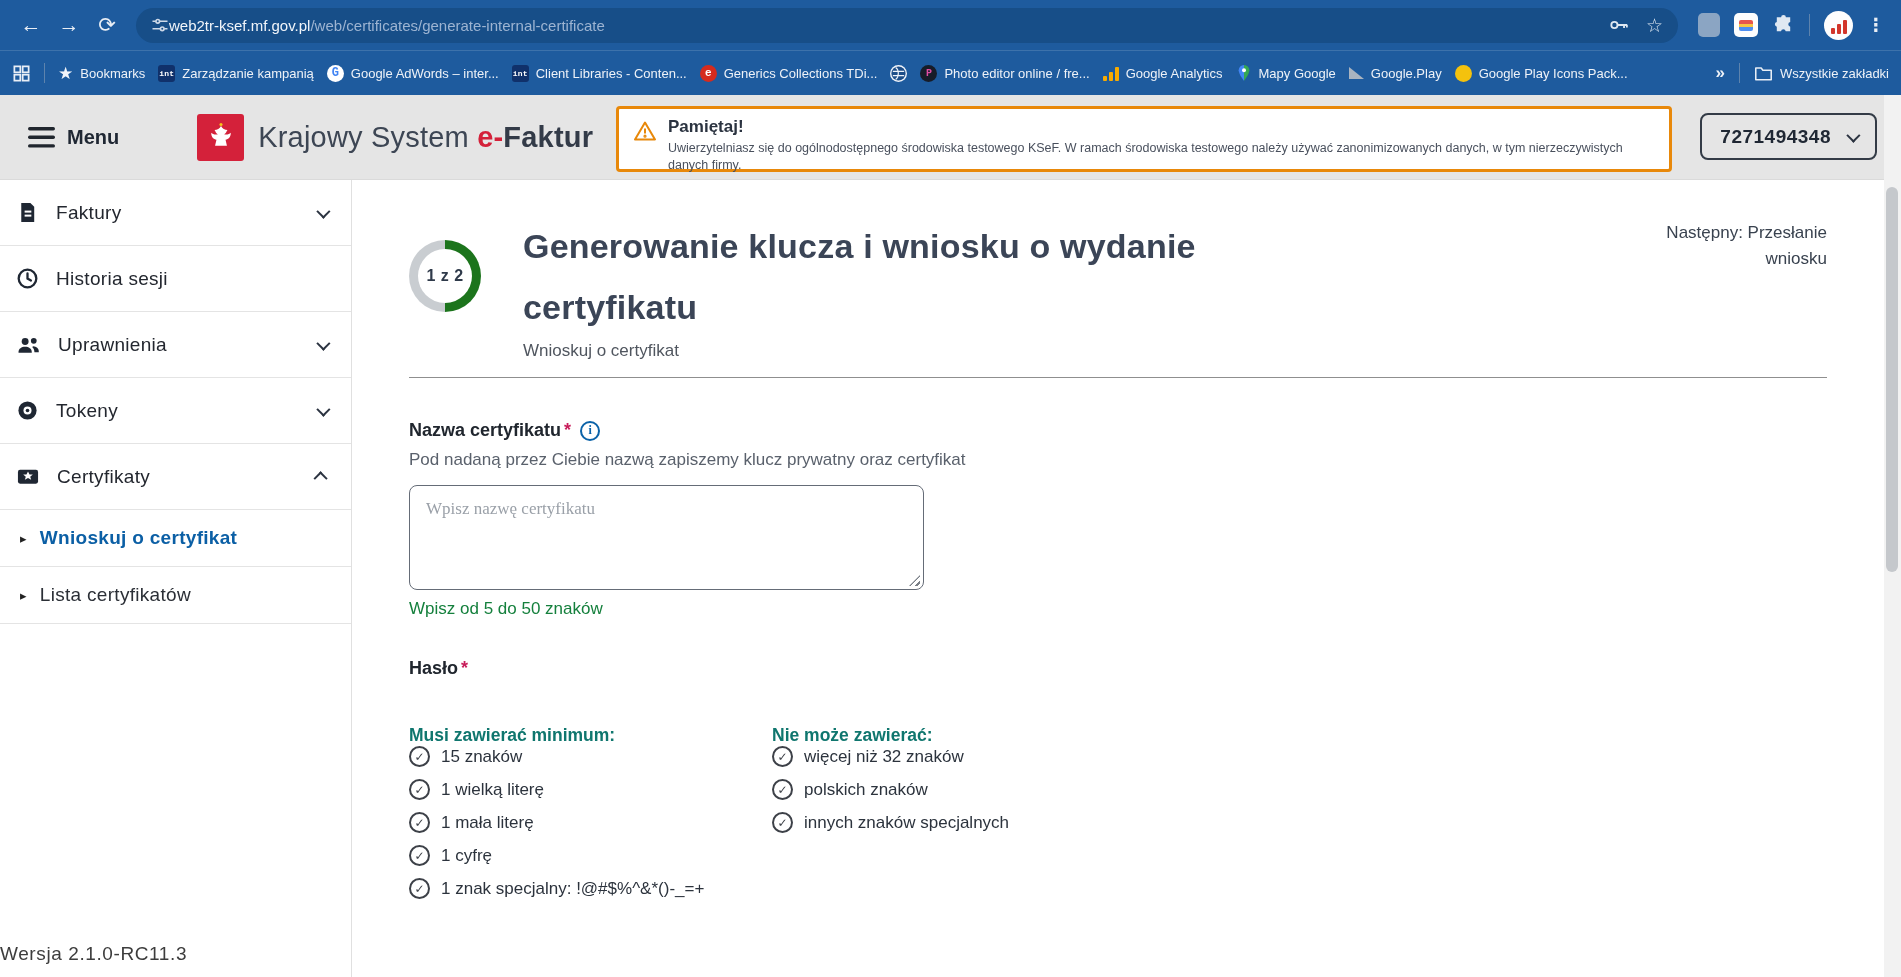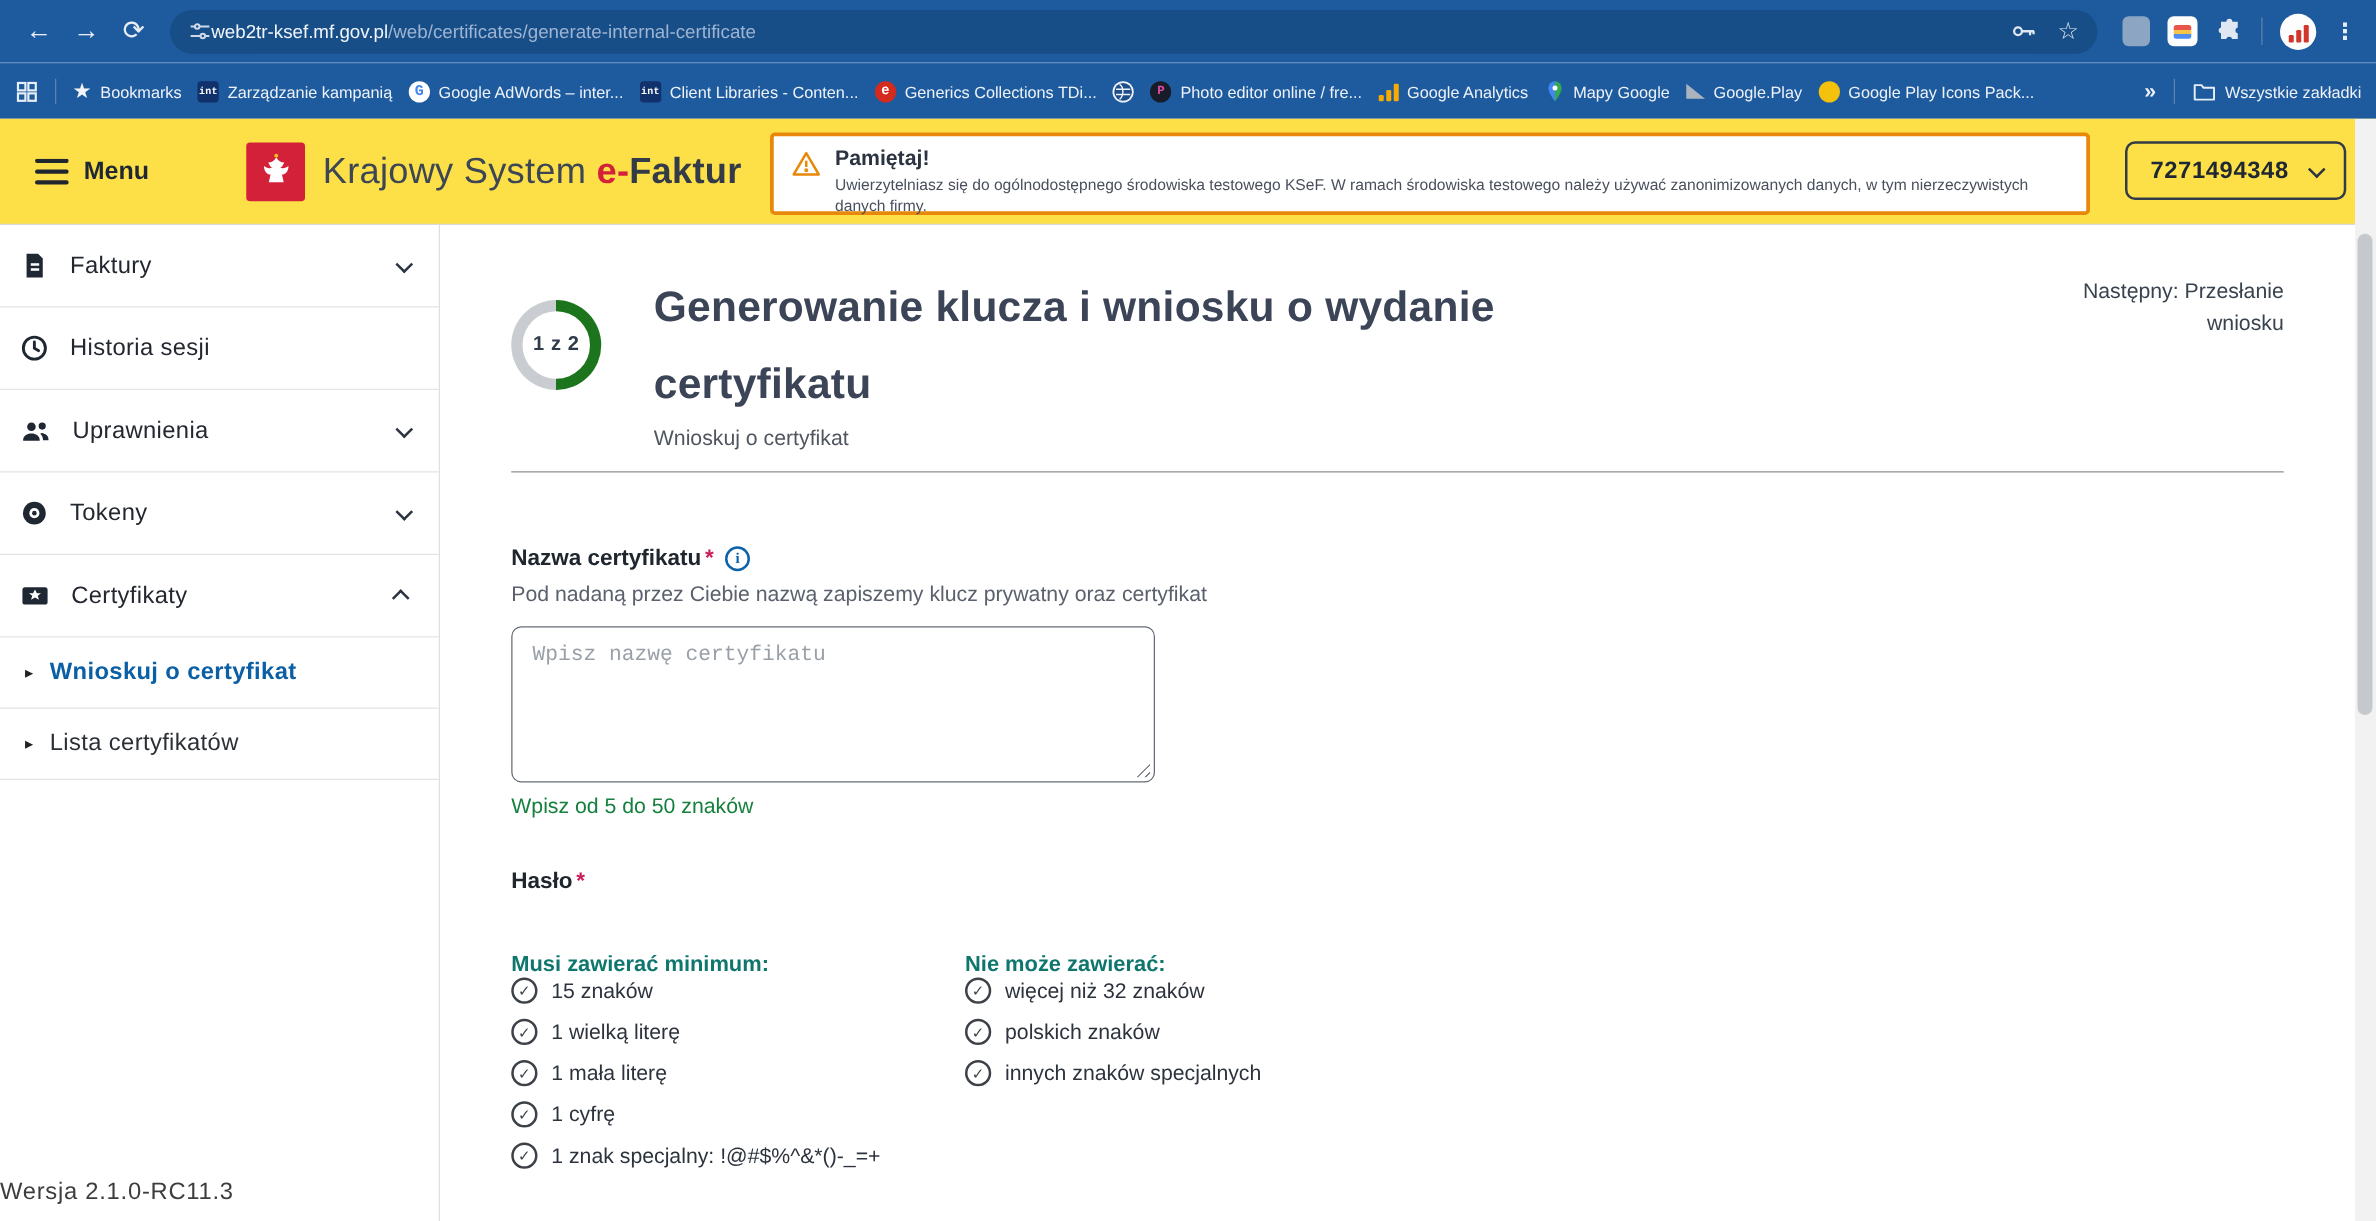--- a/index.html
+++ b/index.html
@@ -33,21 +33,21 @@
   .fav-e { background:#d52b1e; color:#fff; font-size:11px; }
   .fav-globe { background:#f0f4fa; }
   .fav-p { background:#171c28; color:#e14ca4; font-size:10px; }
   .fav-bars { display:flex; align-items:flex-end; gap:2px; height:15px; }
   .fav-bars i { display:block; width:4px; background:#f9ab00; border-radius:1px; }
   .fav-dot { background:#f4c20d; }
   .fav-ramp { width:0; height:0; border-left:15px solid #aab4c0; border-top:12px solid transparent; }
   .overflow-chevrons { color:#eef2f8; font-size:17px; font-weight:700; }
 
   
-  .app-header { height:85px; border-bottom:1px solid #dadada; position:relative; display:flex; align-items:center; background:#fde047; }
+  .app-header { height:85px; border-bottom:1px solid #dadada; position:relative; display:flex; align-items:center; background:#e5e5e5; }
   .menu-btn { display:flex; align-items:center; gap:12px; margin-left:28px; }
   .menu-label { font-size:20px; font-weight:700; color:#1f2733; }
   .brand { display:flex; align-items:center; gap:14px; margin-left:78px; }
   .eagle-box { width:47px; height:47px; background:#d4213a; border-radius:3px; display:flex; align-items:center; justify-content:center; }
   .brand-text { font-size:29px; color:#3d4654; letter-spacing:.2px; }
   .brand-text b { font-weight:800; color:#333b48; }
   .brand-text .accent { color:#d4213a; font-weight:800; }
   .warning-box { position:absolute; left:616px; top:11px; width:1056px; height:66px; border:3px solid #e8880a; border-radius:4px; background:#fff; display:flex; gap:11px; padding:8px 14px; }
   .warning-title { font-size:17px; font-weight:700; color:#2b3340; }
   .warning-body { font-size:12.5px; color:#49505d; line-height:1.35; margin-top:3px; max-width:980px; }
@@ -78,21 +78,21 @@
   h1 { font-size:34px; font-weight:700; color:#3b4557; line-height:1.78; max-width:850px; letter-spacing:.2px; }
   .subtitle { font-size:17px; color:#50565f; margin-top:4px; }
   .next-hint { width:190px; flex-shrink:0; text-align:right; font-size:17px; color:#39424f; margin-top:4px; line-height:1.5; }
   .rule-hr { border:none; border-top:1px solid #8f8f8f; margin-top:16px; }
 
   .form-label { display:flex; align-items:center; font-size:18px; font-weight:700; color:#20262e; }
   .req { color:#c81e5b; margin-left:3px; }
   .info-icon { width:20px; height:20px; border:2px solid #0b62a8; border-radius:50%; color:#0b62a8; display:flex; align-items:center; justify-content:center; font-size:12px; font-weight:700; margin-left:9px; font-family:"Liberation Serif","DejaVu Serif",serif; }
   .desc { font-size:17px; color:#5a616c; margin-top:9px; }
   .ta-wrap { position:relative; width:515px; margin-top:15px; }
-  textarea { width:515px; height:125px; border:1px solid #656c77; border-radius:8px; padding:13px 16px; font-size:17px; color:#222; resize:none; font-family:Liberation Mono, monospace; display:block; }
+  textarea { width:515px; height:105px; border:1px solid #656c77; border-radius:8px; padding:13px 16px; font-size:17px; color:#222; resize:none; font-family:Liberation Serif, serif; display:block; }
   textarea::placeholder, input::placeholder { color:#9aa0a8; opacity:1; }
   .grip { position:absolute; right:4px; bottom:4px; width:11px; height:11px;
     background:repeating-linear-gradient(135deg, transparent 0 3px, #7a7f87 3px 4.5px);
     clip-path:polygon(100% 0, 100% 100%, 0 100%); }
   .hint { font-size:17px; color:#15803d; margin-top:9px; }
   .sec-gap { margin-top:39px; }
   .pwd-wrap { width:515px; height:46px; border:1px solid #656c77; border-radius:8px; display:flex; align-items:center; padding:0 13px; margin-top:15px; }
   .pwd-wrap input { border:none; outline:none; flex:1; font-size:17px; color:#222; font-family:inherit; background:transparent; }
   .eye-btn { flex-shrink:0; display:flex; }
 
@@ -340,21 +340,21 @@
         <div class="ring-inner">1 z 2</div>
       </div>
       <div class="title-wrap">
         <h1>Generowanie klucza i wniosku o wydanie certyfikatu</h1>
         <div class="subtitle">Wnioskuj o certyfikat</div>
       </div>
       <div class="next-hint">Następny: Przesłanie wniosku</div>
     </div>
     <hr class="rule-hr">
 
-    <div class="form-label sec-gap" style="margin-top:58px;">
+    <div class="form-label sec-gap" style="margin-top:42px;">
       <span>Nazwa certyfikatu</span>
         <span class="req">*</span>
       <span class="info-icon">i</span>
     </div>
     <div class="desc">Pod nadaną przez Ciebie nazwą zapiszemy klucz prywatny oraz certyfikat</div>
     <div class="ta-wrap">
       <textarea placeholder="Wpisz nazwę certyfikatu" style=""></textarea>
       <span class="grip"></span>
     </div>
     <div class="hint">Wpisz od 5 do 50 znaków</div>

